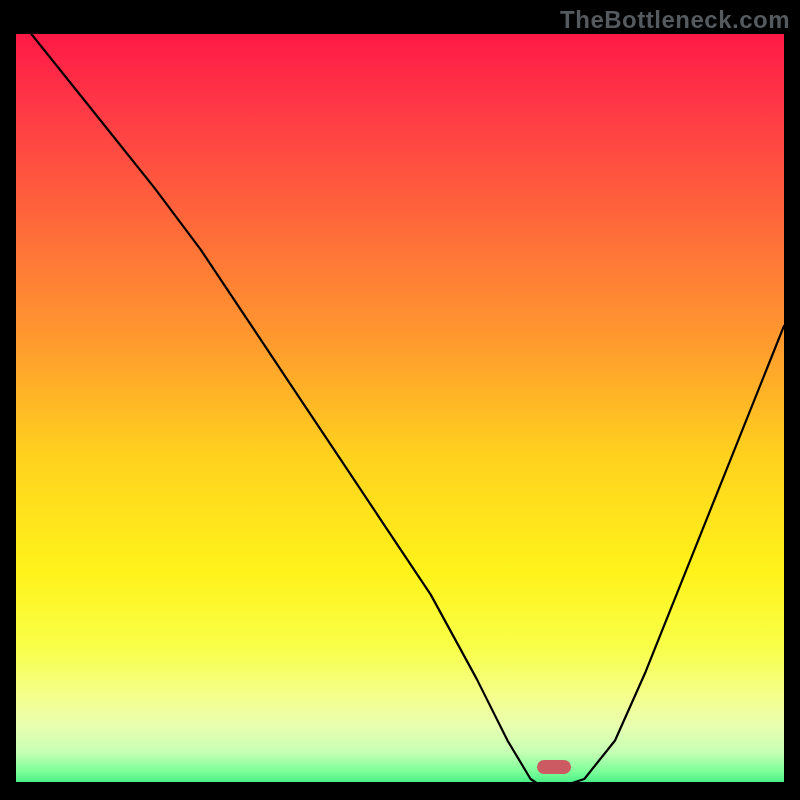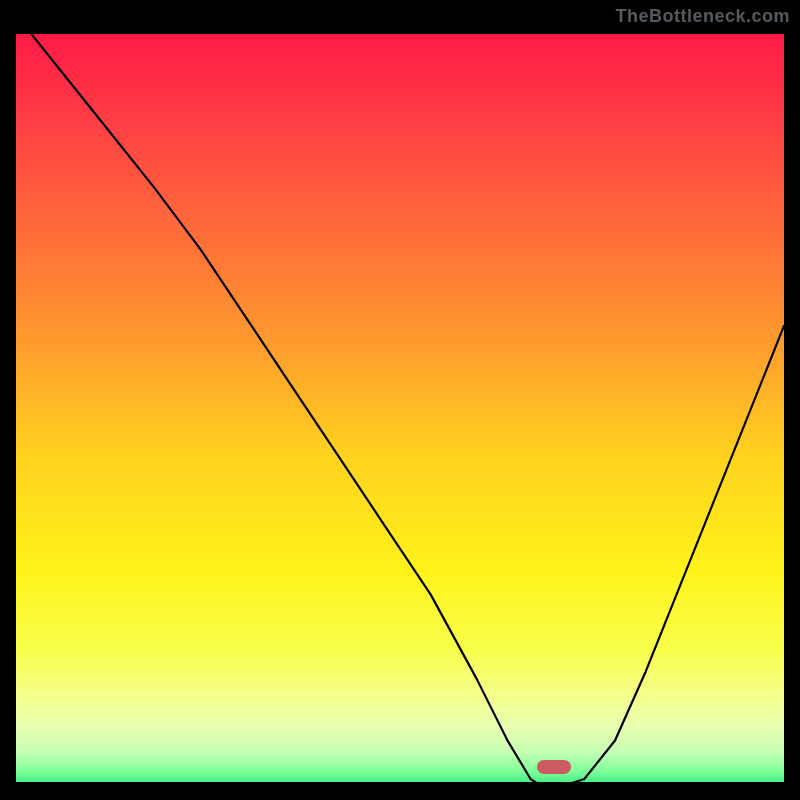--- a/index.html
+++ b/index.html
@@ -15,21 +15,21 @@
     position: relative;
     width: 800px;
     height: 800px;
     background: #000;
   }
   .watermark {
     position: absolute;
     top: 6px;
     right: 10px;
     color: #555a5f;
-    font-size: 18px;
+    font-size: 24px;
     font-weight: 600;
     letter-spacing: 0.5px;
     font-family: Arial, Helvetica, sans-serif;
   }
   .plot-area {
     position: absolute;
     left: 16px;
     top: 34px;
     width: 768px;
     height: 748px;

